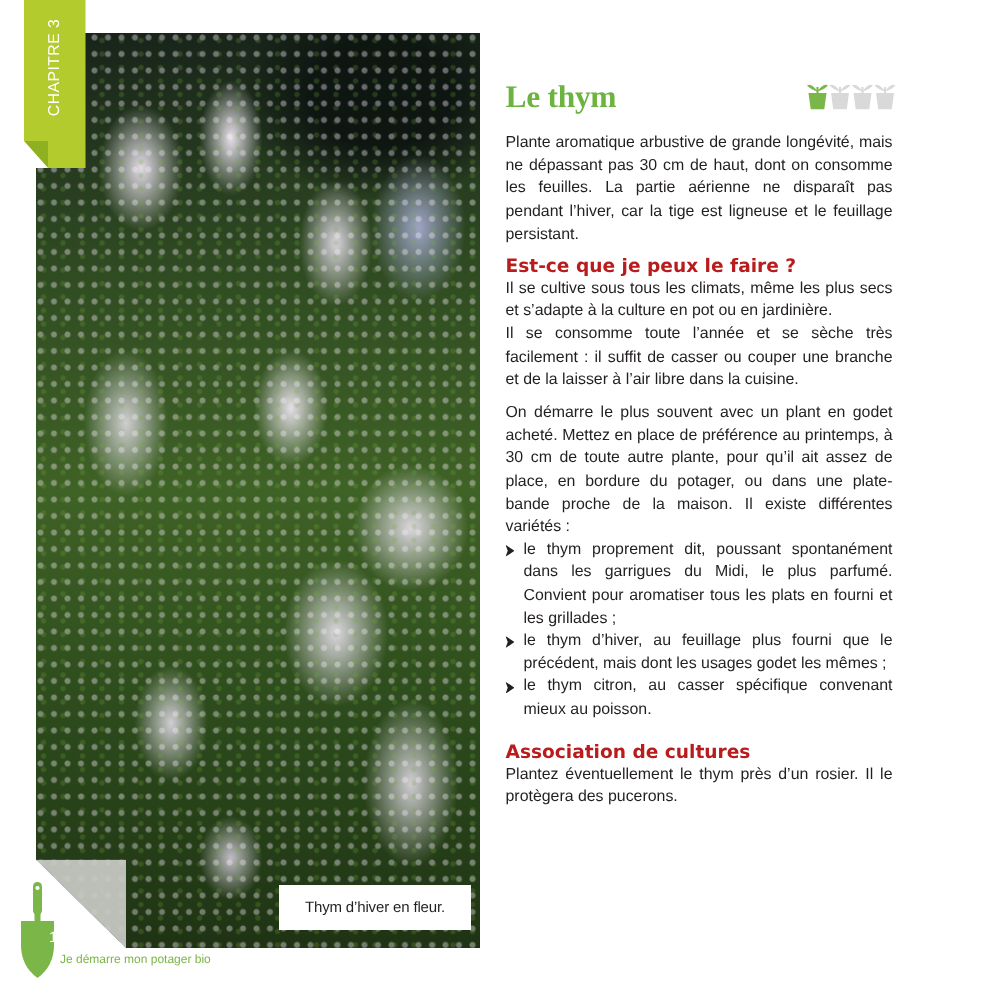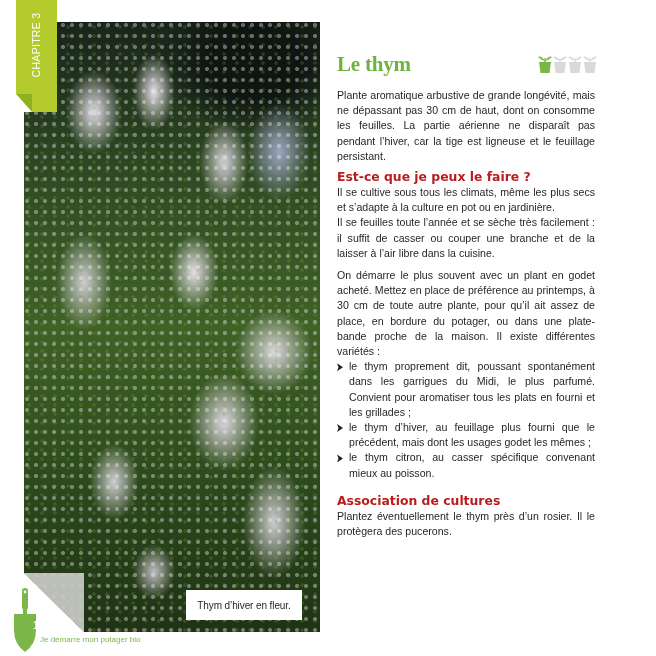--- a/index.html
+++ b/index.html
@@ -22,21 +22,21 @@
              radial-gradient(ellipse 30px 40px at 130px 550px, rgba(230,220,238,.8), rgba(230,220,238,0) 70%),
              radial-gradient(ellipse 120px 90px at 230px 40px, #0e1612, #0e1612 40%, rgba(14,22,18,0) 80%),
              linear-gradient(180deg, #18241a 0%, #2f4a22 25%, #3f6226 50%, #2c4a1c 75%, #1f3314 100%);
   }
   .photo-dots { position:absolute; inset:0;
     background-image:
       radial-gradient(circle at 3px 3px, rgba(248,240,250,.85) 1.6px, rgba(0,0,0,0) 2.4px),
       radial-gradient(circle at 5px 5px, rgba(120,170,60,.55) 1.4px, rgba(0,0,0,0) 2.2px);
     background-size: 9px 11px, 13px 9px; mix-blend-mode:normal; opacity:.45; }
 
-  .caption { position:absolute; left:186px; top:590px; width:116px; height:30px; background:#ffffff;
+  .caption { position:absolute; left:186px; top:590px; width:128px; height:30px; background:#ffffff;
              font-family:"Liberation Sans", sans-serif; font-size:10px; color:#231f20;
              display:flex; align-items:center; justify-content:center; letter-spacing:-.1px; }
 
   
   .corner { position:absolute; left:24px; top:573px; width:60px; height:59px; background:#c9cbc6;
             clip-path: polygon(0 0, 100% 0, 100% 100%); opacity:.92; }
   .corner-white { position:absolute; left:24px; top:573px; width:60px; height:59px; background:#ffffff;
             clip-path: polygon(0 0, 0 100%, 100% 100%); }
 
   
@@ -126,21 +126,21 @@
   </svg>
 </div>
 
 <div class="col intro">
   <p>Plante aromatique arbustive de grande longévité, mais ne dépassant pas 30 cm de haut, dont on consomme les feuilles. La partie aérienne ne disparaît pas pendant l’hiver, car la tige est ligneuse et le feuillage persistant.</p>
 </div>
 
 <div class="col sec1">
   <h2 class="h2">Est-ce que je peux le faire ?</h2>
   <p>Il se cultive sous tous les climats, même les plus secs et s’adapte à la culture en pot ou en jardinière.</p>
-  <p>Il se feuilles toute l’année et se sèche très facilement : il suffit de casser ou couper une branche et de la laisser à l’air libre dans la cuisine.</p>
+  <p>Il se consomme toute l’année et se sèche très facilement : il suffit de casser ou couper une branche et de la laisser à l’air libre dans la cuisine.</p>
 </div>
 
 <div class="col sec2">
   <p>On démarre le plus souvent avec un plant en godet acheté. Mettez en place de préférence au printemps, à 30 cm de toute autre plante, pour qu’il ait assez de place, en bordure du potager, ou dans une plate-bande proche de la maison. Il existe différentes variétés :</p>
   <ul class="bullets">
     <li>
       <span class="bullet"></span>
       <span>le thym proprement dit, poussant spontanément dans les garrigues du Midi, le plus parfumé. Convient pour aromatiser tous les plats en fourni et les grillades ;</span>
     </li>
     <li>

